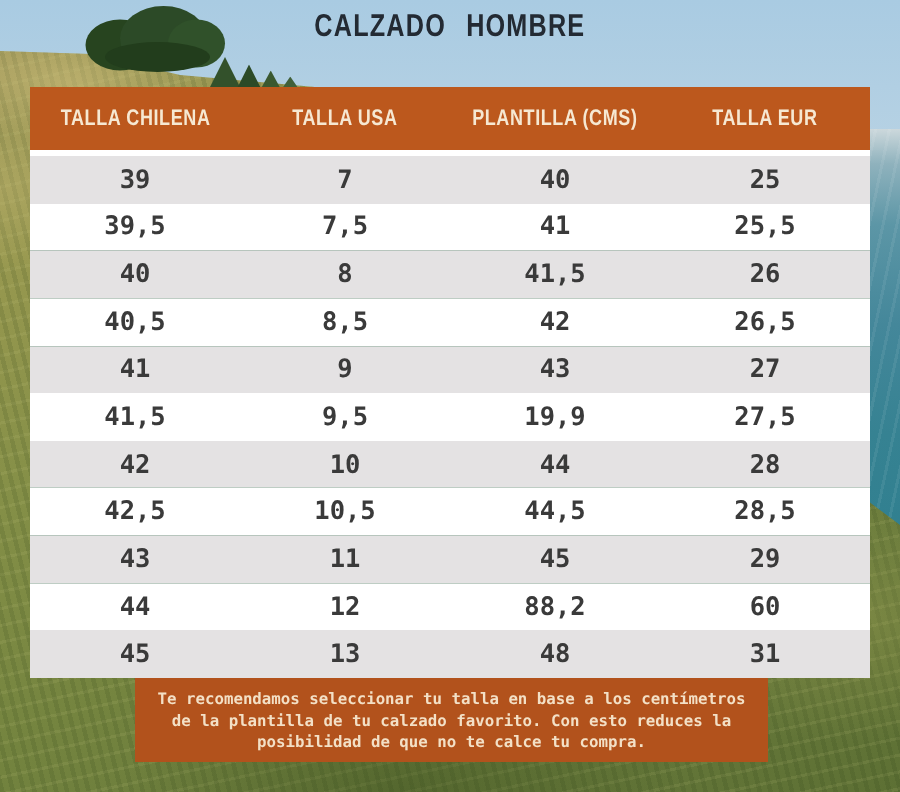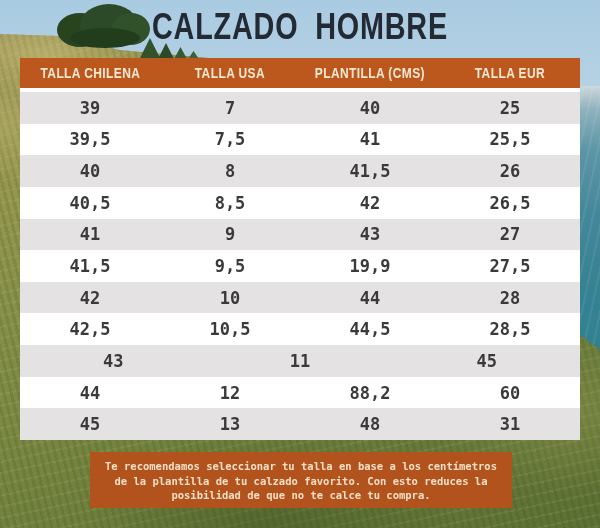--- a/index.html
+++ b/index.html
@@ -43,27 +43,27 @@
   .conifer{clip-path:polygon(50% 0,100% 100%,0 100%);}
   .c1{left:140px;top:38px;width:20px;height:20px;background:#33512b!important;}
   .c2{left:158px;top:43px;width:16px;height:16px;}
   .c3{left:174px;top:47px;width:13px;height:12px;background:#3a5830!important;}
   .c4{left:188px;top:51px;width:11px;height:8px;background:#41603a!important;}
   
   .cond{display:inline-block;transform:scaleX(.8);transform-origin:center;white-space:nowrap;}
   
   .title{
     position:absolute;left:0;top:6px;width:100%;margin:0;text-align:center;
-    font-size:36px;font-weight:bold;letter-spacing:1px;word-spacing:10px;
+    font-size:21px;font-weight:bold;letter-spacing:1px;word-spacing:10px;
     color:var(--title-text,#232a33);
   }
   
   .table{position:absolute;left:20px;top:58px;width:560px;}
   .thead{
-    display:flex;height:30px;align-items:center;
+    display:flex;height:42px;align-items:center;
     background:var(--header-orange,#bc581d);
   }
   .th{
     flex:1;text-align:center;color:var(--header-text,#f6e8d2);
     font-size:15px;font-weight:bold;letter-spacing:.5px;line-height:30px;
   }
   .spacer{height:4px;background:#ffffff;}
   .tbody{display:flex;flex-direction:column;height:348px;background:#14532d;}
   .tr{flex:1;display:flex;align-items:center;}
   .tr.even{background:var(--row-alt-gray,#e4e2e3);}
@@ -168,20 +168,21 @@
         <div class="tr odd">
           <div class="td">42,5</div>
           <div class="td">10,5</div>
           <div class="td">44,5</div>
           <div class="td">28,5</div>
         </div>
         <div class="tr even">
           <div class="td">43</div>
           <div class="td">11</div>
           <div class="td">45</div>
+          <div class="td">29</div>
         </div>
         <div class="tr odd">
           <div class="td">44</div>
           <div class="td">12</div>
           <div class="td">88,2</div>
           <div class="td">60</div>
         </div>
         <div class="tr even">
           <div class="td">45</div>
           <div class="td">13</div>

